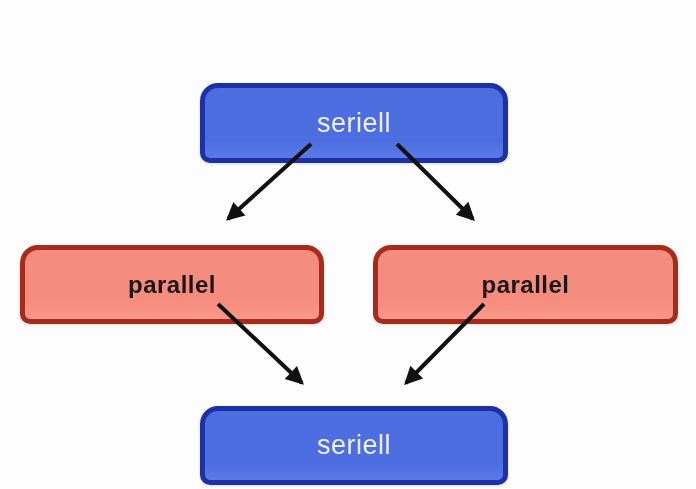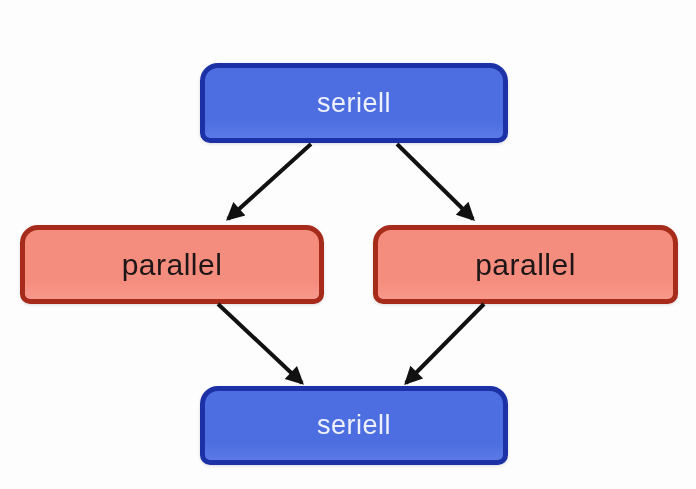--- a/index.html
+++ b/index.html
@@ -30,38 +30,40 @@
   .node {
     position: absolute;
     box-sizing: border-box;
     display: flex;
     align-items: center;
     justify-content: center;
     border-style: solid;
     border-width: 5px;
     border-radius: 18px 18px 10px 10px;
     box-shadow: 0 1px 3px rgba(60,60,90,0.18);
+    margin-top: 20px;
   }
   .node--seriell {
     background: linear-gradient(180deg, var(--seriell-fill) 0%, var(--seriell-fill) 75%, #5b7ae8 100%);
     border-color: var(--seriell-border);
     color: var(--seriell-text);
   }
   .node--parallel {
     background: linear-gradient(180deg, var(--parallel-fill) 0%, var(--parallel-fill) 75%, #f8998c 100%);
     border-color: var(--parallel-border);
     color: var(--parallel-text);
   }
   .node__label {
     font-size: 27px;
     letter-spacing: 0.5px;
     user-select: none;
   }
   .node--parallel .node__label {
-    font-size: 30px;
+    font-size: 24px;
+    font-weight: bold;
   }
   #node-seriell-top    { left: 200px; top: 63px;  width: 308px; height: 80px; }
   #node-parallel-left  { left: 20px;  top: 225px; width: 304px; height: 79px; }
   #node-parallel-right { left: 373px; top: 225px; width: 305px; height: 79px; }
   #node-seriell-bottom { left: 200px; top: 386px; width: 308px; height: 79px; }
   .arrows-layer {
     position: absolute;
     left: 0;
     top: 0;
     width: 696px;

